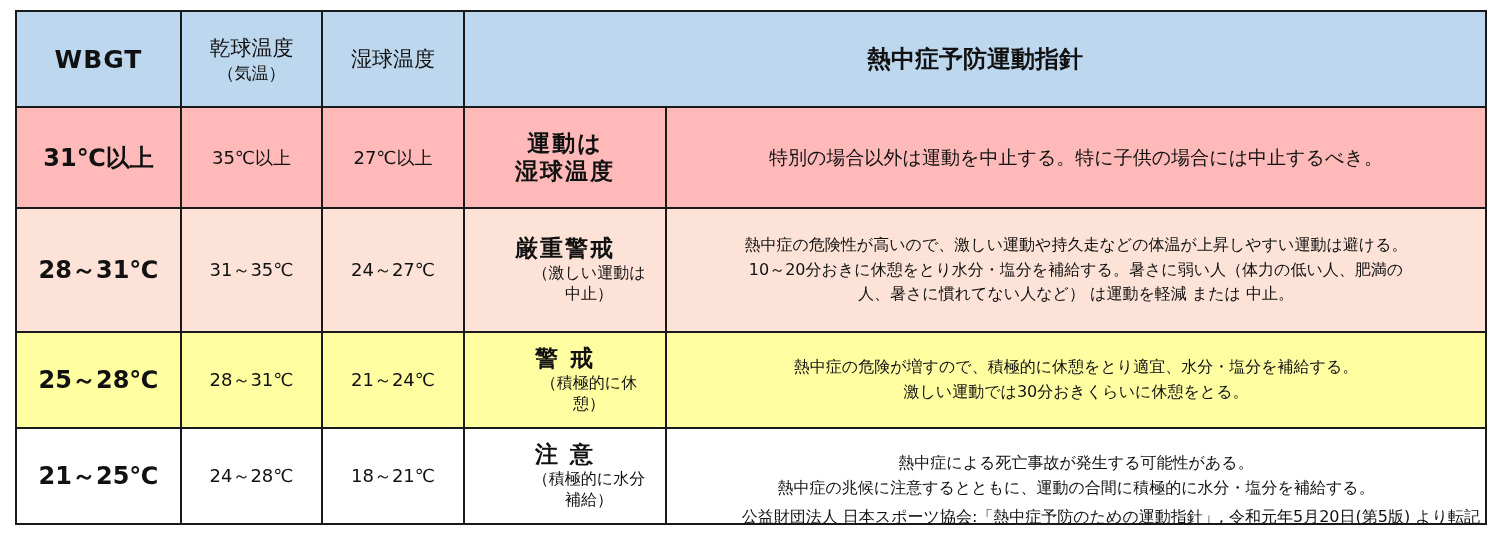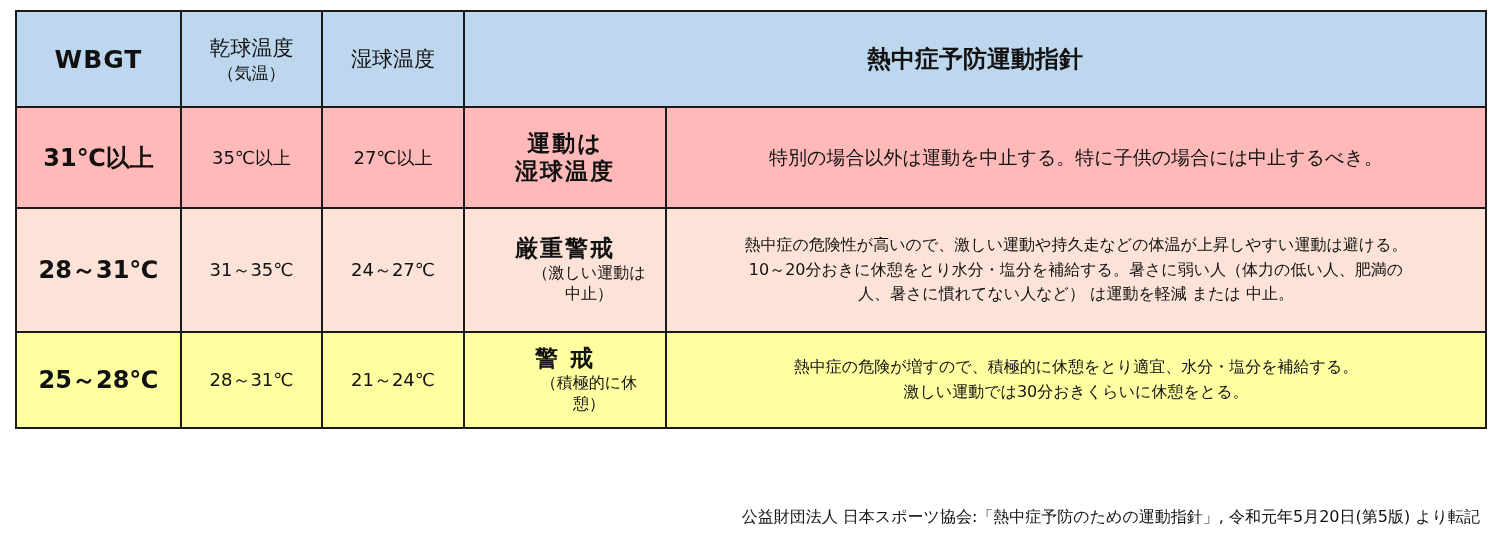--- a/index.html
+++ b/index.html
@@ -85,17 +85,30 @@
     <td>
       <span class="lvl">警 戒</span>
       <span class="lvl-sub">（積極的に休憩）</span>
     </td>
     <td class="desc">
       <div>熱中症の危険が増すので、積極的に休憩をとり適宜、水分・塩分を補給する。</div>
       <div>激しい運動では30分おきくらいに休憩をとる。</div>
     </td>
   </tr>
 
+  <tr class="row-r4">
+    <td><span class="wbgt">21～25℃</span></td>
+    <td><span class="temp">24～28℃</span></td>
+    <td><span class="temp">18～21℃</span></td>
+    <td>
+      <span class="lvl">注 意</span>
+      <span class="lvl-sub">（積極的に水分補給）</span>
+    </td>
+    <td class="desc">
+      <div>熱中症による死亡事故が発生する可能性がある。</div>
+      <div>熱中症の兆候に注意するとともに、運動の合間に積極的に水分・塩分を補給する。</div>
+    </td>
+  </tr>
 
 </tbody>
   </table>
 
 <div class="source">公益財団法人 日本スポーツ協会:「熱中症予防のための運動指針」, 令和元年5月20日(第5版) より転記</div>
 
 </body></html>

